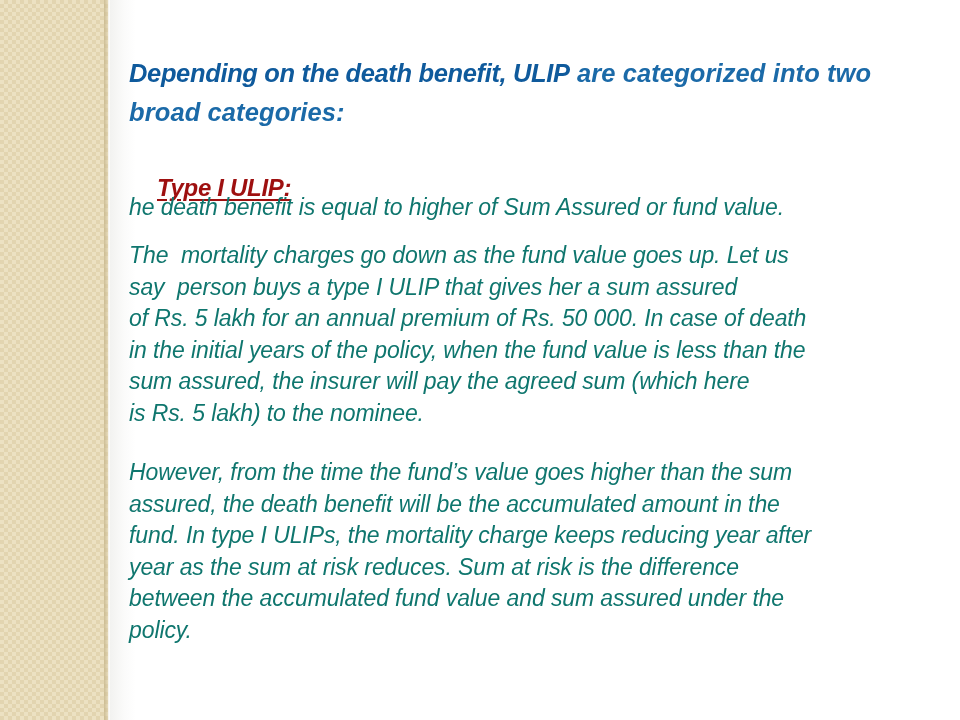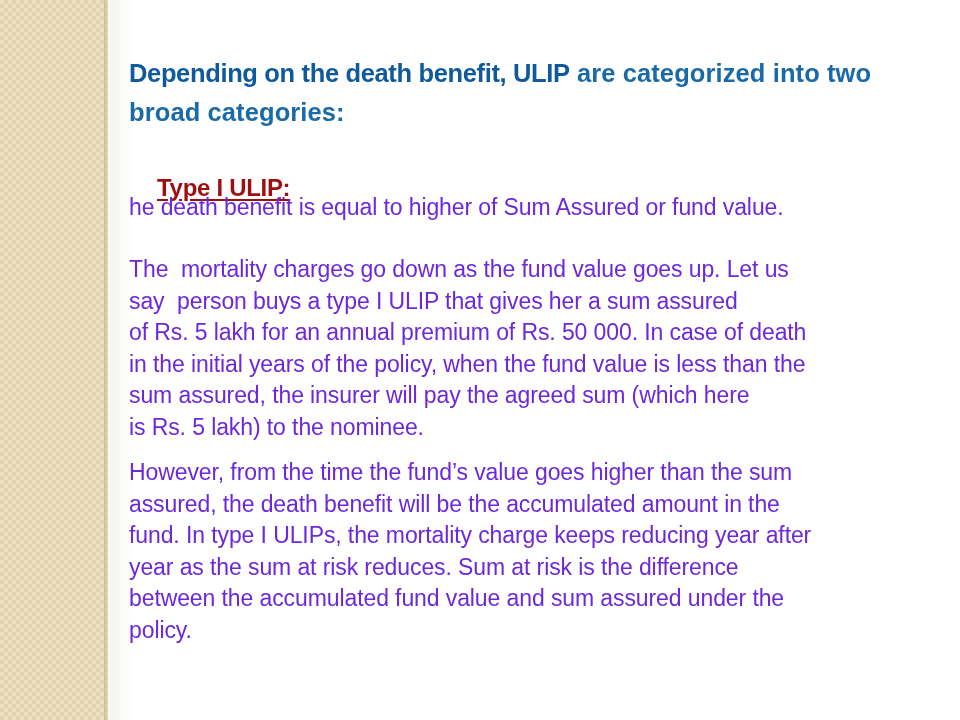--- a/index.html
+++ b/index.html
@@ -53,20 +53,21 @@
     background: linear-gradient(to right, #f2f2f0, #fbfbfa 55%, #ffffff);
   }
 
   
   .content {
     position: absolute;
     left: 129px;
     top: 0;
     width: 820px;
     height: 589px;
+    font-style: italic;
   }
 
   .heading {
     position: absolute;
     left: 0;
     top: 54px;
     width: 800px;
     margin: 0;
     font-size: 25.5px;
     line-height: 39px;
@@ -100,28 +101,28 @@
     letter-spacing: -0.3px;
   }
 
   .body-line,
   .body-para {
     position: absolute;
     left: 0;
     margin: 0;
     font-size: 23px;
     line-height: 31.5px;
-    color: #6d28d9;
+    color: #0f766e;
     letter-spacing: -0.1px;
     white-space: pre-wrap;
     width: 815px;
   }
 
   .p-lead   { top: 192px; }
-  .p-two    { top: 254px; }
+  .p-two    { top: 240px; }
   .p-three  { top: 457px; }
 </style>
 </head>
 <body>
 
 <div class="slide">
 
   <div class="sidebar"></div>
   <div class="sidebar-edge"></div>
   <div class="sidebar-sheen"></div>

